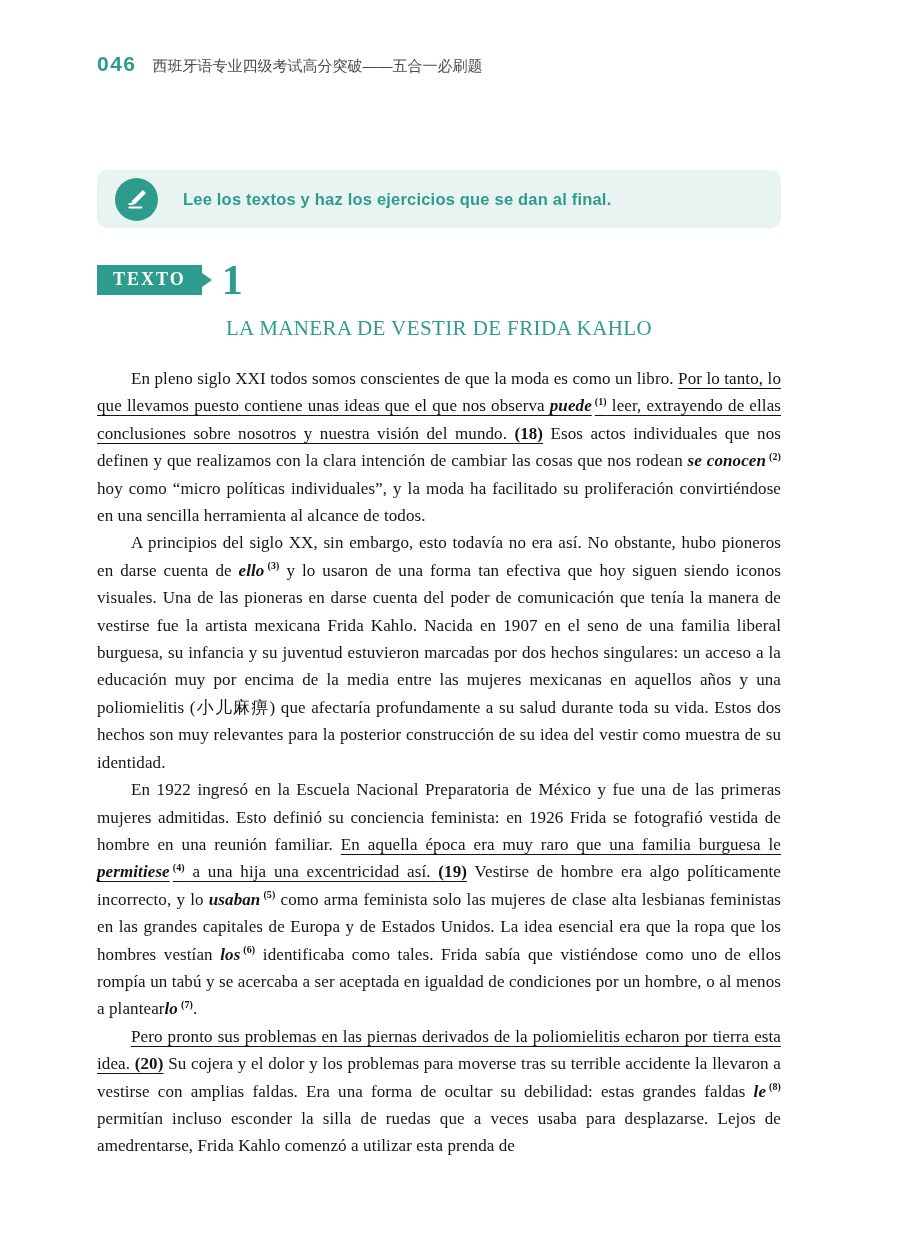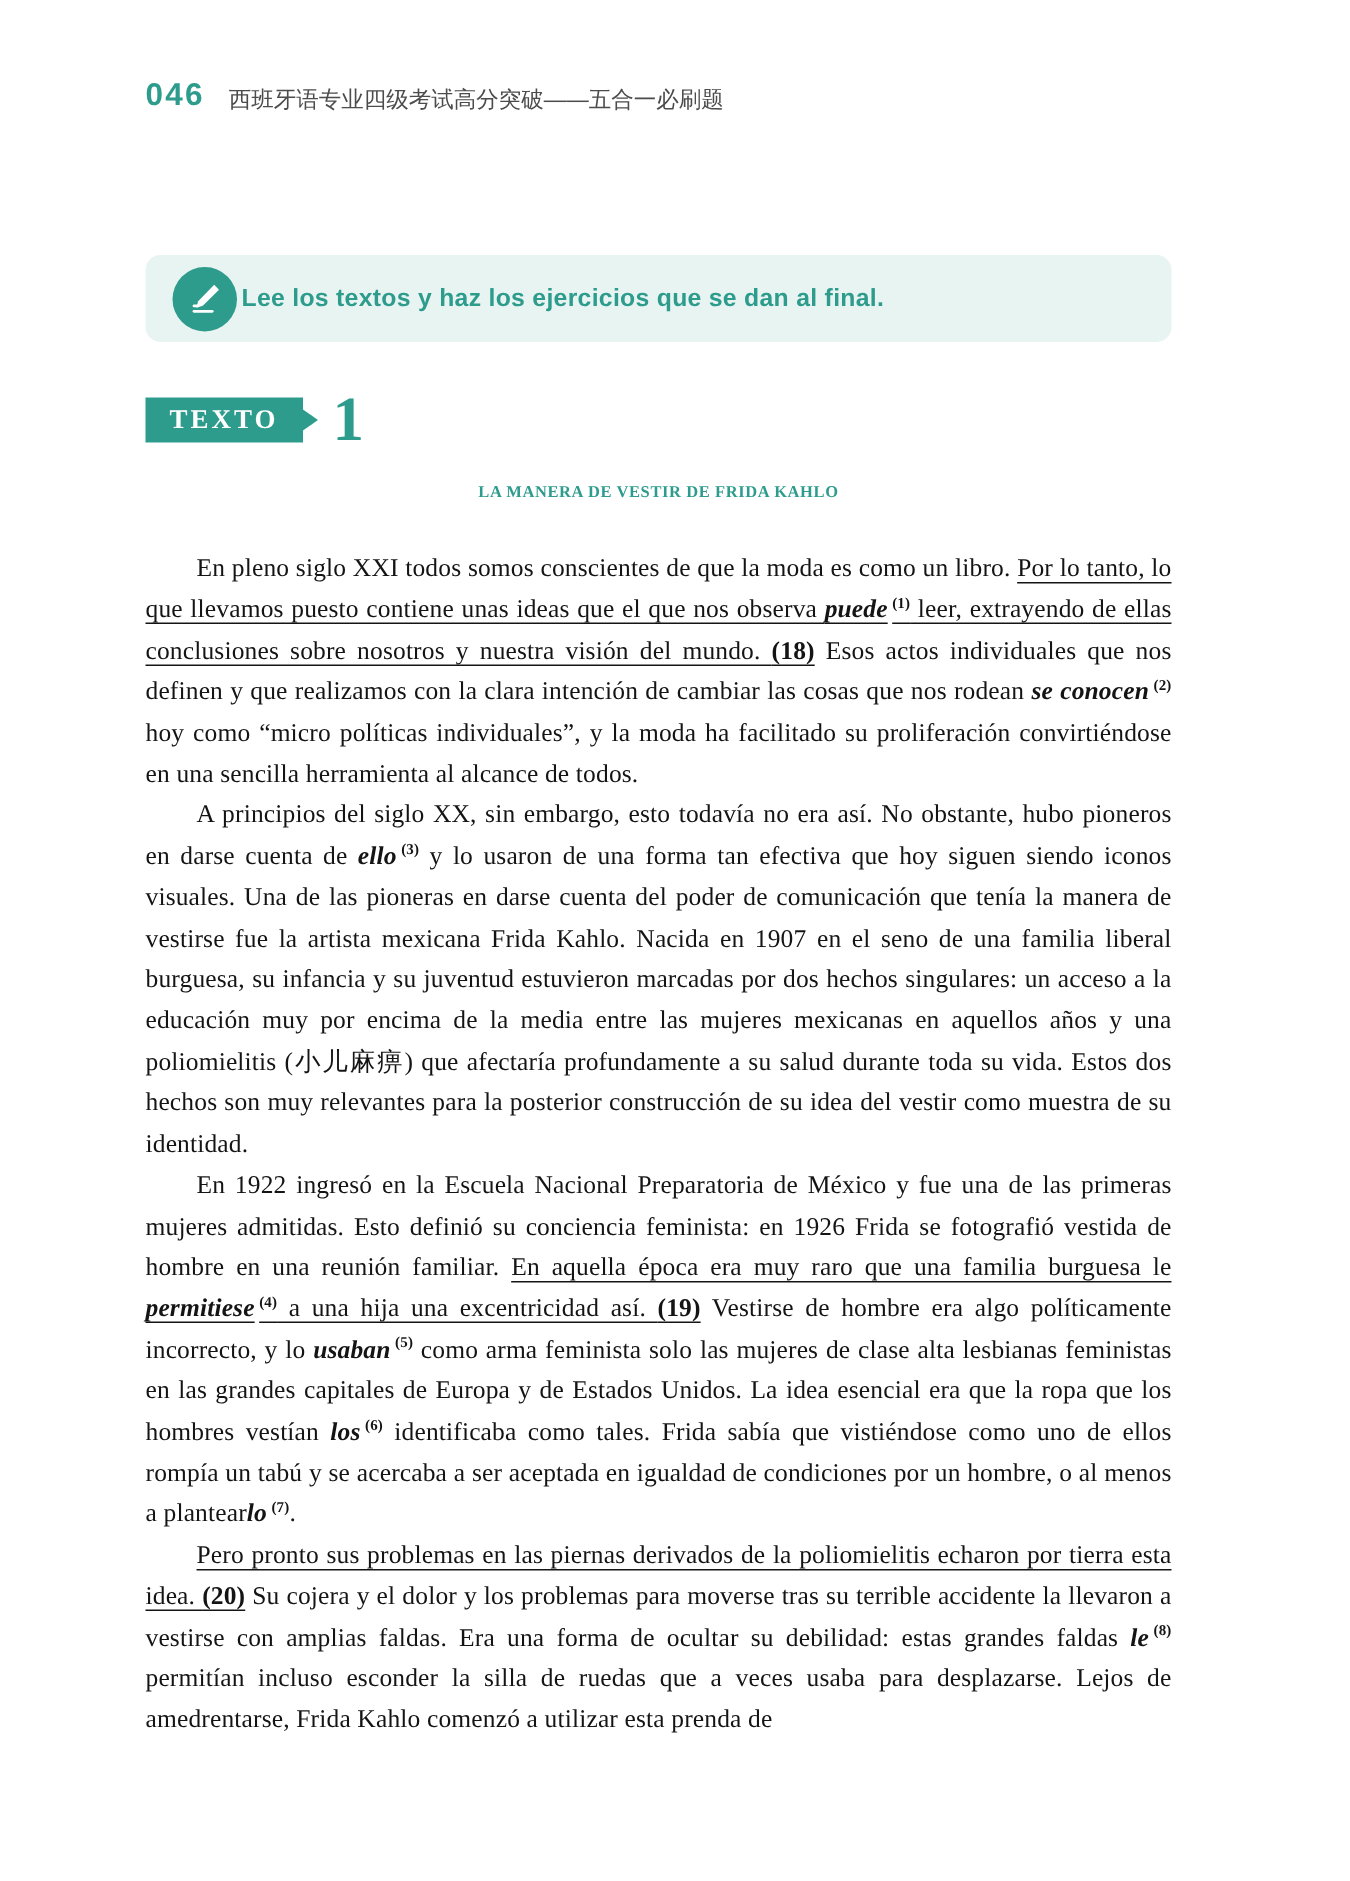--- a/index.html
+++ b/index.html
@@ -35,21 +35,21 @@
     font-family:"Liberation Sans", sans-serif;
     font-size:15px;
   }
   
   .banner{
     margin-top:94px;
     height:58px;
     background:var(--banner-bg);
     border-radius:10px;
     display:flex;align-items:center;
-    padding:0 18px;gap:3px;
+    padding:0 18px;gap:25px;
   }
   .icon-circle{
     width:43px;height:43px;border-radius:50%;
     background:var(--accent);
     display:flex;align-items:center;justify-content:center;
     flex:0 0 auto;
   }
   .banner-text{
     color:var(--accent);
     font-family:"Liberation Sans", sans-serif;
@@ -85,22 +85,22 @@
     font-weight:bold;
     font-size:42px;
     line-height:1;
     margin-left:10px;
   }
   
   .article-title{
     margin-top:13px;
     text-align:center;
     color:var(--accent);
-    font-weight:bold;
-    font-size:11px;
+    font-weight:normal;
+    font-size:21px;
     line-height:27px;
     letter-spacing:0.4px;
   }
   
   .article{
     margin-top:23px;
     font-size:17px;
     line-height:27.4px;
     text-align:justify;
     color:#141414;

